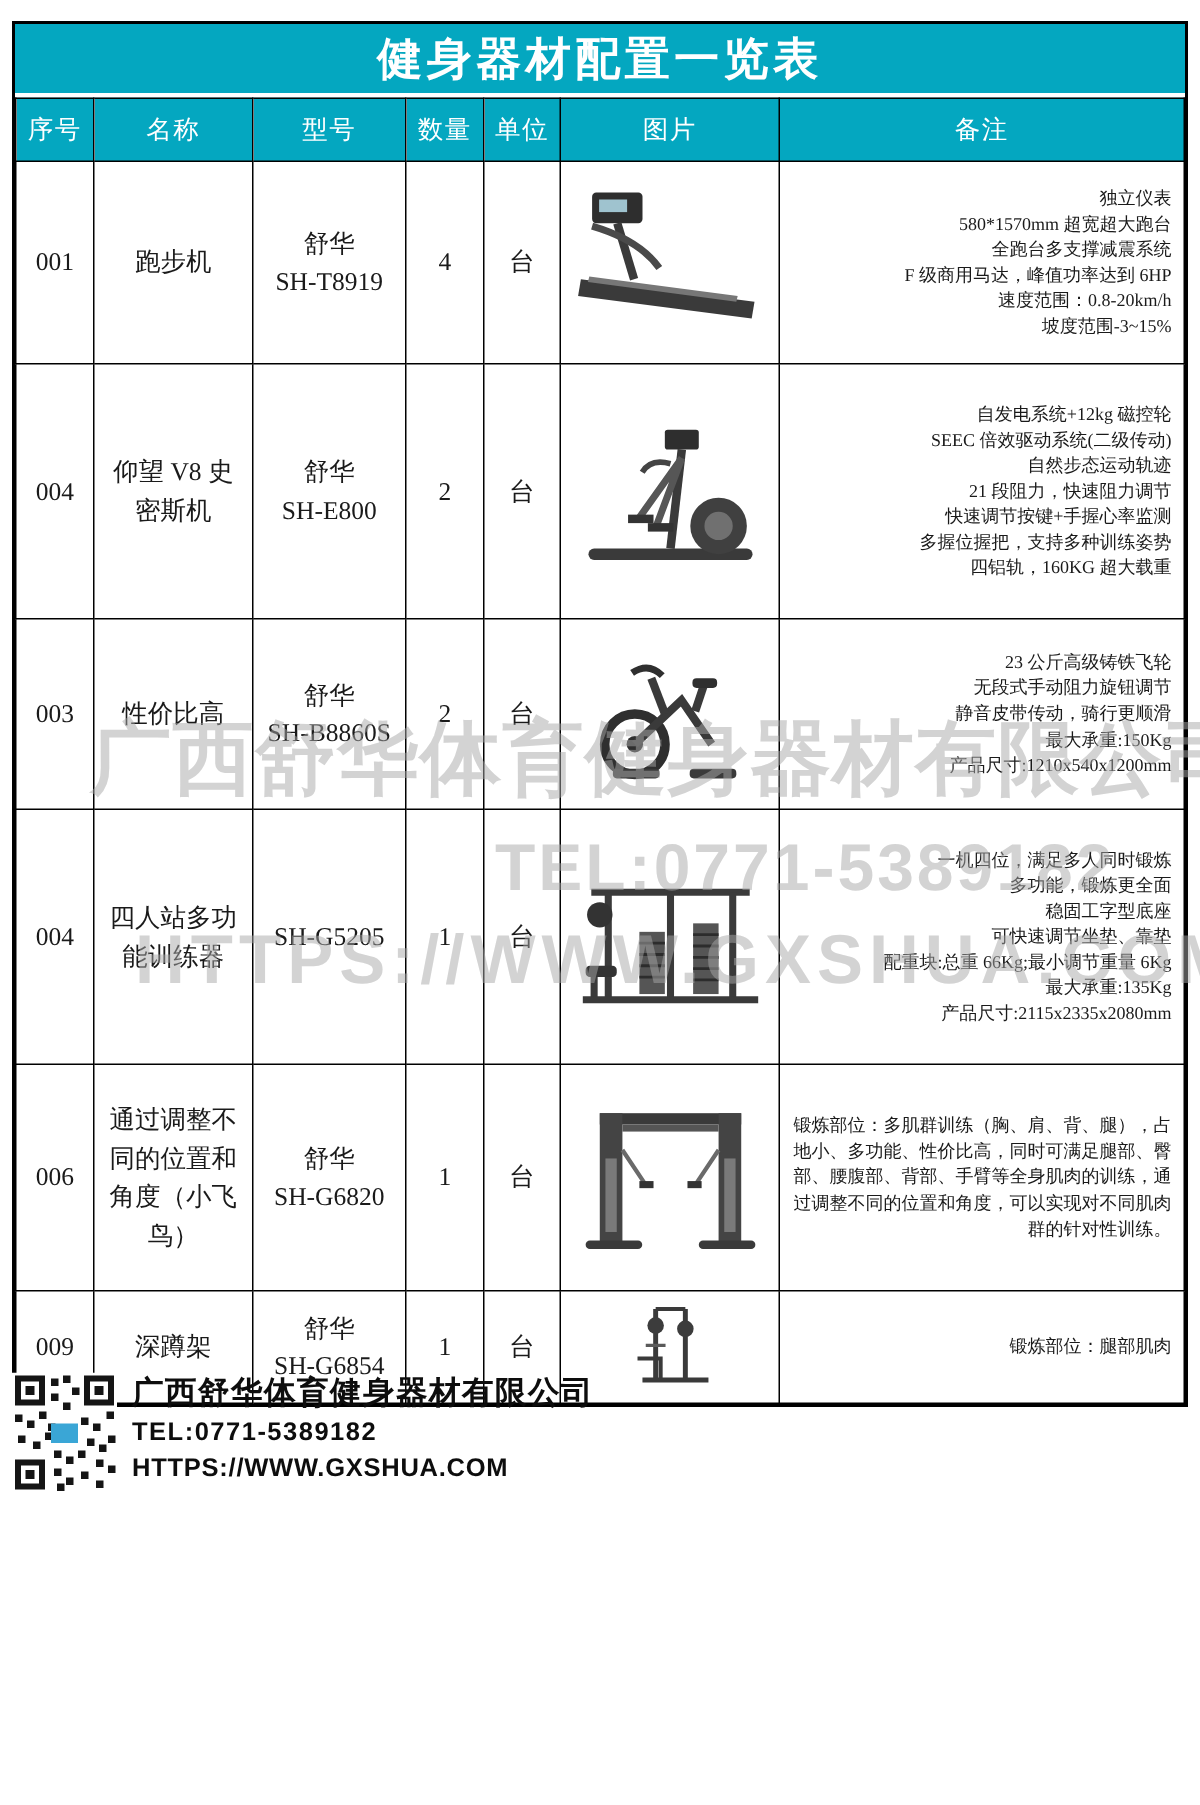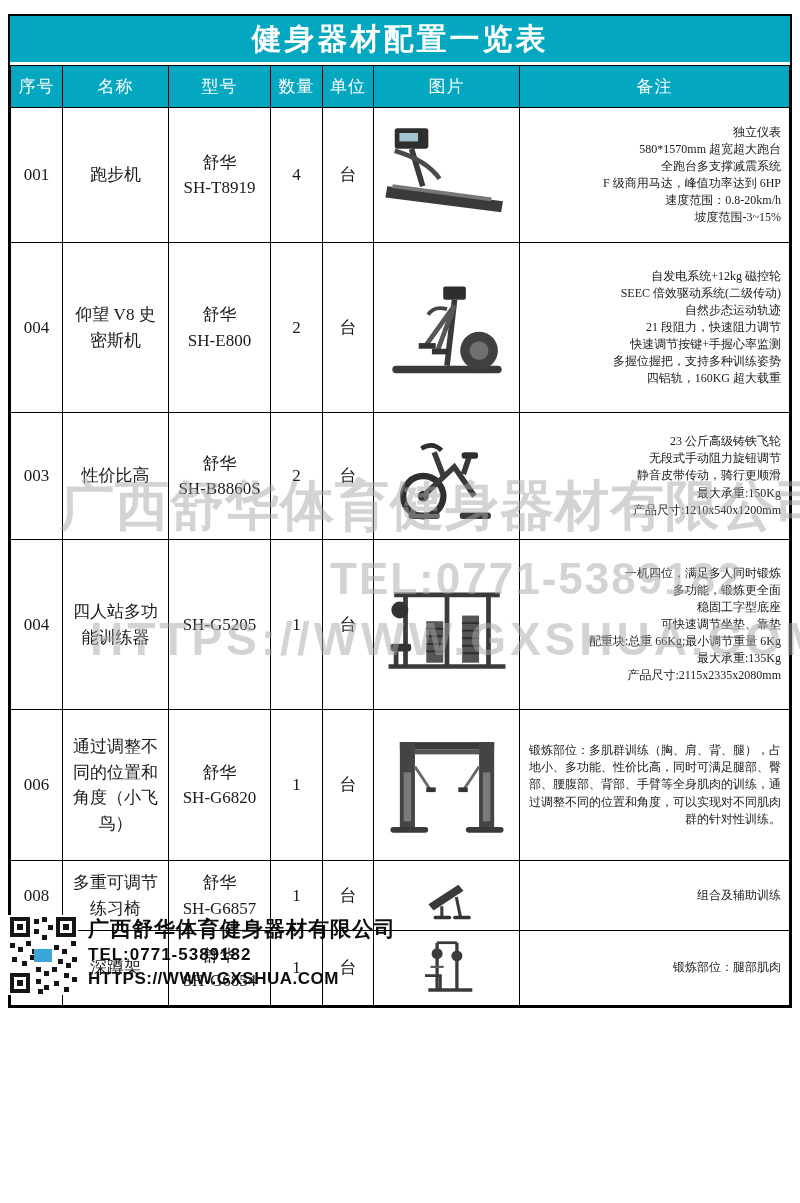--- a/index.html
+++ b/index.html
@@ -209,37 +209,20 @@
             <rect x="48" y="62" width="10" height="5" fill="#333"></rect>
             <rect x="82" y="62" width="10" height="5" fill="#333"></rect>
             <rect x="10" y="104" width="40" height="6" rx="3" fill="#3a3a3a"></rect>
             <rect x="90" y="104" width="40" height="6" rx="3" fill="#3a3a3a"></rect>
           </svg>
         </td>
         <td class="c-remarks pre">锻炼部位：多肌群训练（胸、肩、背、腿），占地小、多功能、性价比高，同时可满足腿部、臀部、腰腹部、背部、手臂等全身肌肉的训练，通过调整不同的位置和角度，可以实现对不同肌肉群的针对性训练。</td>
       </tr>
 
 
-      <tr style="height:70px;">
-        <td>008</td>
-        <td class="c-name">多重可调节练习椅</td>
-        <td class="pre">舒华
-SH-G6857</td>
-        <td>1</td>
-        <td>台</td>
-        <td class="c-img">
-          <svg width="92" height="62" viewBox="0 0 140 120">
-            <polygon points="34,76 92,38 102,50 44,88" fill="#3a3a3a"></polygon>
-            <path d="M60 80 L60 100 M88 62 L96 100" stroke="#3a3a3a" stroke-width="6"></path>
-            <rect x="44" y="98" width="34" height="7" rx="3" fill="#333"></rect>
-            <rect x="82" y="98" width="34" height="7" rx="3" fill="#333"></rect>
-          </svg>
-        </td>
-        <td class="c-remarks pre">组合及辅助训练</td>
-      </tr>
 
       <tr style="height:75px;">
         <td>009</td>
         <td class="c-name">深蹲架</td>
         <td class="pre">舒华
 SH-G6854</td>
         <td>1</td>
         <td>台</td>
         <td class="c-img">
           <svg width="86" height="66" viewBox="0 0 140 120">

